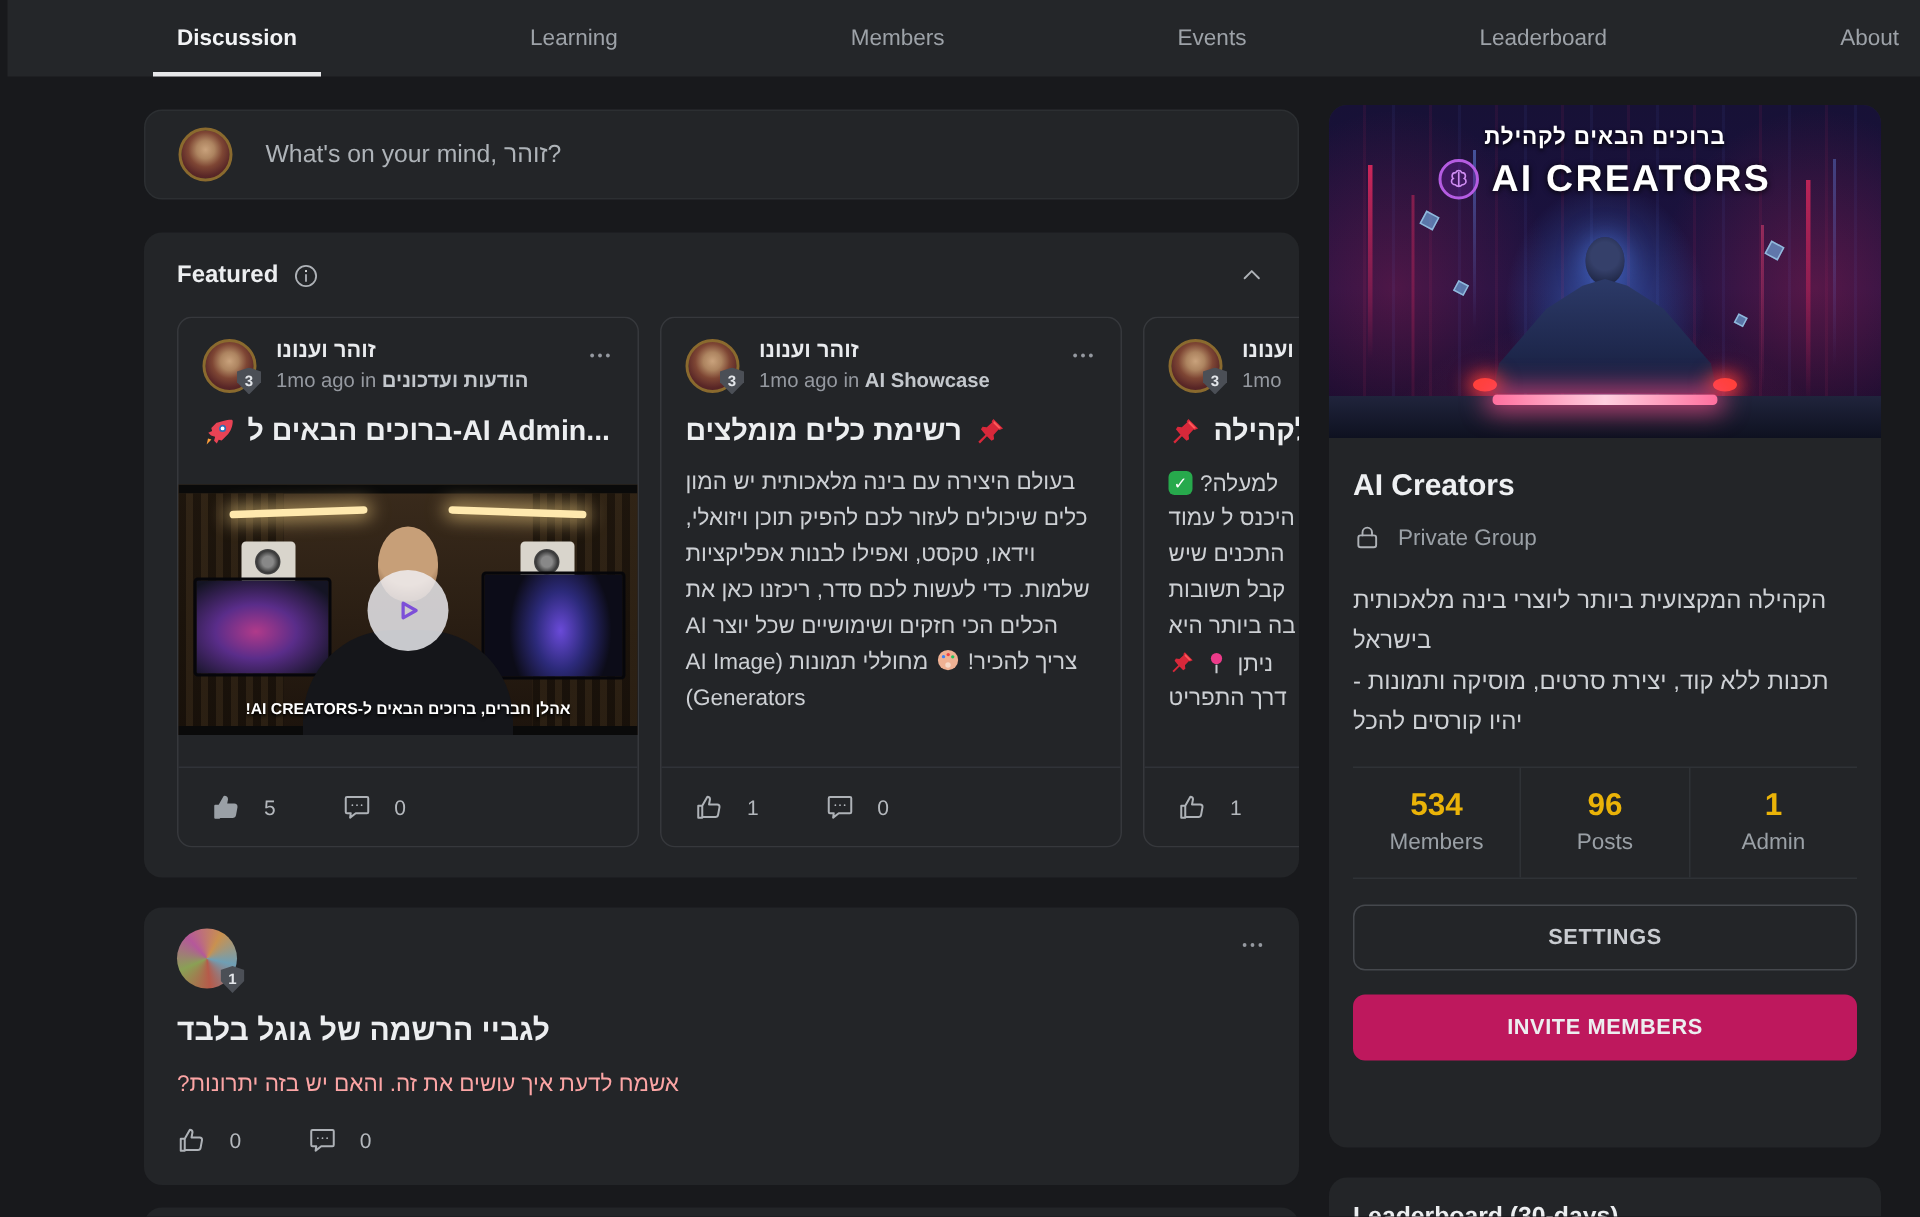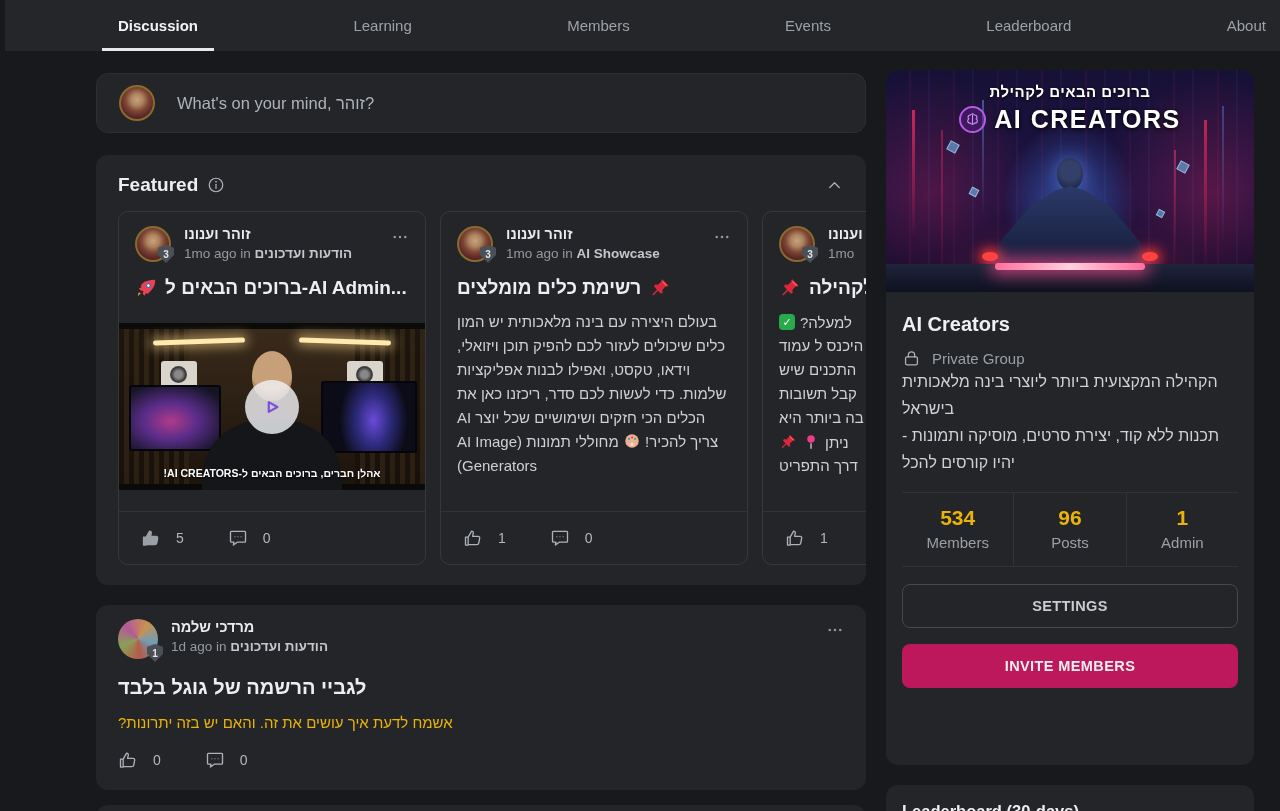--- a/index.html
+++ b/index.html
@@ -30,21 +30,21 @@
               border:2px solid #8a6a2e; }
   .av-mordechai { background:conic-gradient(from 30deg,#c9914f,#6f9fb5,#b65a4a,#8aa055,#b5589a,#c9914f); }
   .badge { position:absolute; right:-5px; bottom:-3px; width:16px; height:18px;
            clip-path:polygon(50% 0%,100% 15%,100% 55%,50% 100%,0% 55%,0% 15%);
            background:#4b4f56; color:#e3e6ea; font-size:10px; font-weight:700;
            display:flex; align-items:center; justify-content:center; }
 
   
   .featured { left:96px; top:155px; width:770px; height:430px; }
   .fhdr { display:flex; align-items:center; padding:19px 22px 0; gap:9px; }
-  .fhdr .ttl { font-size:19px; font-weight:700; color:#eceef0; }
+  .fhdr .ttl { font-size:16px; font-weight:700; color:#eceef0; }
   .fhdr .sp { flex:1; }
   .scroller { position:absolute; left:22px; right:0; top:56px; bottom:20px;
               overflow:hidden; display:flex; gap:14px; }
   .fcard { width:308px; min-width:308px; height:354px; border:1px solid #36383c; border-radius:10px; position:relative; }
   .fhead { display:flex; padding:14px 16px 0; gap:13px; align-items:flex-start; }
   .who .nm { font-size:14.5px; font-weight:700; color:#e9ebee; }
   .who .mt { font-size:13.5px; color:#9599a0; margin-top:4px; }
   .who .mt b { color:#c3c7cc; }
   .dots { margin-left:auto; color:#9599a0; margin-top:2px; cursor:pointer; }
   .ftitle { margin:15px 16px 0; font-size:19px; font-weight:700; color:#eceef0;
@@ -90,21 +90,21 @@
   .frag { margin:0 16px; font-size:15px; line-height:24px; color:#cdd0d4;
           direction:rtl; text-align:left; }
   .fragrow { display:flex; align-items:center; gap:5px; direction:ltr; margin:0 16px;
              height:24px; font-size:15px; color:#cdd0d4; }
   .chk { width:16px; height:16px; border-radius:4px; background:#27a94c; color:#fff; font-size:11px;
          display:flex; align-items:center; justify-content:center; flex:none; }
 
   
   .post { left:96px; top:605px; width:770px; height:185px; padding:14px 22px; }
   .ptitle { margin-top:17px; font-size:20px; font-weight:700; color:#eceef0; direction:rtl; text-align:left; }
-  .pbody { margin-top:15px; font-size:15px; color:#eab308; direction:rtl; text-align:left; }
+  .pbody { margin-top:15px; font-size:15px; color:#fca5a5; direction:rtl; text-align:left; }
   .pfoot { margin-top:19px; display:flex; align-items:center; }
   .nextcard { left:96px; top:805px; width:770px; height:20px; border-radius:12px 12px 0 0; }
 
   
   .side { left:886px; top:70px; width:368px; height:695px; overflow:hidden; }
   .cover { position:relative; width:368px; height:222px; overflow:hidden;
      background:
        radial-gradient(95px 115px at 50% 60%, rgba(80,140,255,.50), transparent 70%),
        radial-gradient(150px 170px at 12% 55%, rgba(255,40,90,.22), transparent 70%),
        radial-gradient(150px 170px at 88% 55%, rgba(255,40,90,.26), transparent 70%),
@@ -141,21 +141,21 @@
   .cv1 { position:relative; text-align:center; margin-top:13px; font-size:15px; font-weight:700;
          letter-spacing:.5px; color:#fff; text-shadow:0 1px 3px #000; }
   .cv2 { position:relative; margin-top:5px; display:flex; align-items:center; justify-content:center; gap:8px; }
   .cv2 .big { font-size:25px; font-weight:800; letter-spacing:1.5px; color:#fff; text-shadow:0 1px 4px #000; }
   .brain { width:27px; height:27px; border-radius:50%; border:2px solid #b55ce2;
            background:rgba(110,35,160,.35); display:flex; align-items:center; justify-content:center; }
 
   .sbody { padding:21px 16px 0; }
   .gname { font-size:20px; font-weight:700; color:#eef0f2; }
   .priv { margin-top:13px; display:flex; align-items:center; gap:11px; color:#9aa0a6; font-size:15px; }
-  .desc { font-size:16px; line-height:27px; color:#ced1d5; direction:rtl; text-align:left; }
+  .desc { margin-top:19px; font-size:16px; line-height:27px; color:#ced1d5; direction:rtl; text-align:left; }
   .stats { margin-top:16px; border-top:1px solid #2f3236; border-bottom:1px solid #2f3236; display:flex; }
   .stat { flex:1; text-align:center; padding:13px 0 15px; cursor:pointer; }
   .stat + .stat { border-left:1px solid #2f3236; }
   .stat .v { font-size:21px; font-weight:700; color:#eab308; }
   .stat .l { margin-top:4px; font-size:15px; color:#9aa0a6; }
   .avrow { display:flex; gap:5.5px; padding-top:16px; }
   .mav { width:28px; height:28px; border-radius:50%; flex:none;
          display:flex; align-items:center; justify-content:center;
          font-size:11px; color:#d6dadf; cursor:pointer; }
   .a0 { background:radial-gradient(circle at 50% 40%, #c9a27c 0 30%, #7e4634 55%, #3a1b20 100%); border:2px solid #a87f2f; }
@@ -422,27 +422,20 @@
       </div>
 
     </div>
   </div>
 
   <div class="card post">
     <div class="fhead" style="padding:0">
       <div class="av av-mordechai" style="width:40px;height:40px">
         <div class="badge">1</div>
       </div>
-      <div class="who">
-        <div class="nm" dir="rtl" style="text-align:left">מרדכי שלמה</div>
-        <div class="mt">
-          <span>1d ago in</span>
-          <b dir="rtl">הודעות ועדכונים</b>
-        </div>
-      </div>
       <svg class="ic dots" style="width:18px;height:18px">
           <use href="#i-dots"></use>
         </svg>
     </div>
     <div class="ptitle">לגביי הרשמה של גוגל בלבד</div>
     <div class="pbody">אשמח לדעת איך עושים את זה. והאם יש בזה יתרונות?</div>
     <div class="pfoot">
       <div class="lg">
         <svg class="ic">
             <use href="#i-thumb"></use>

